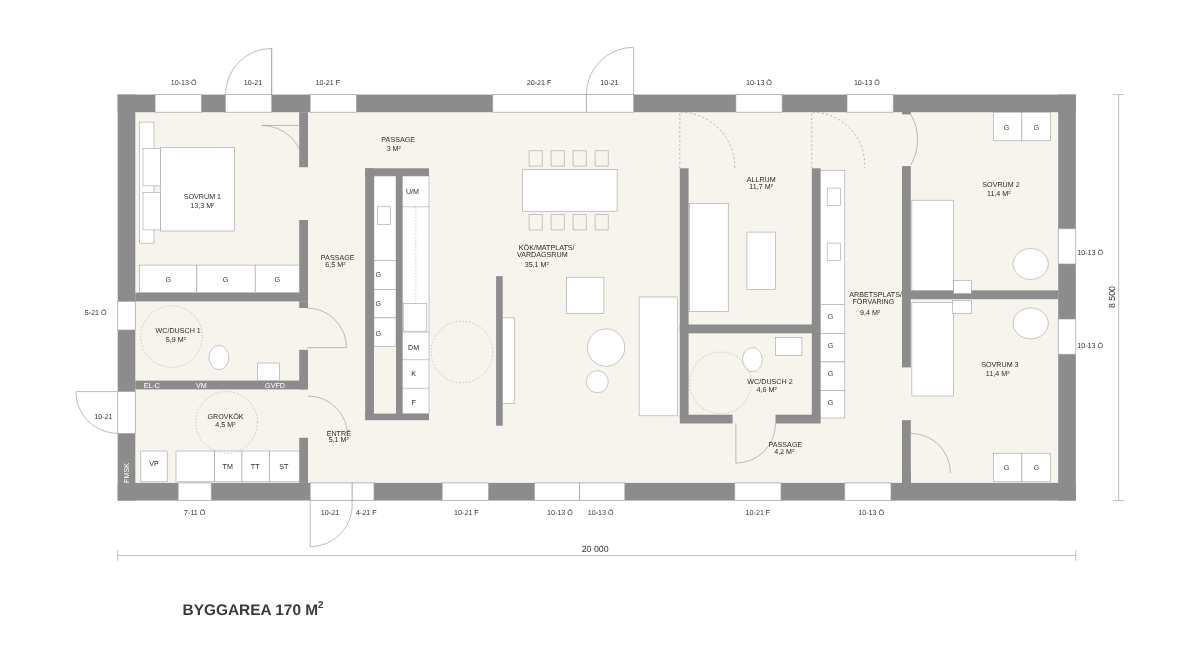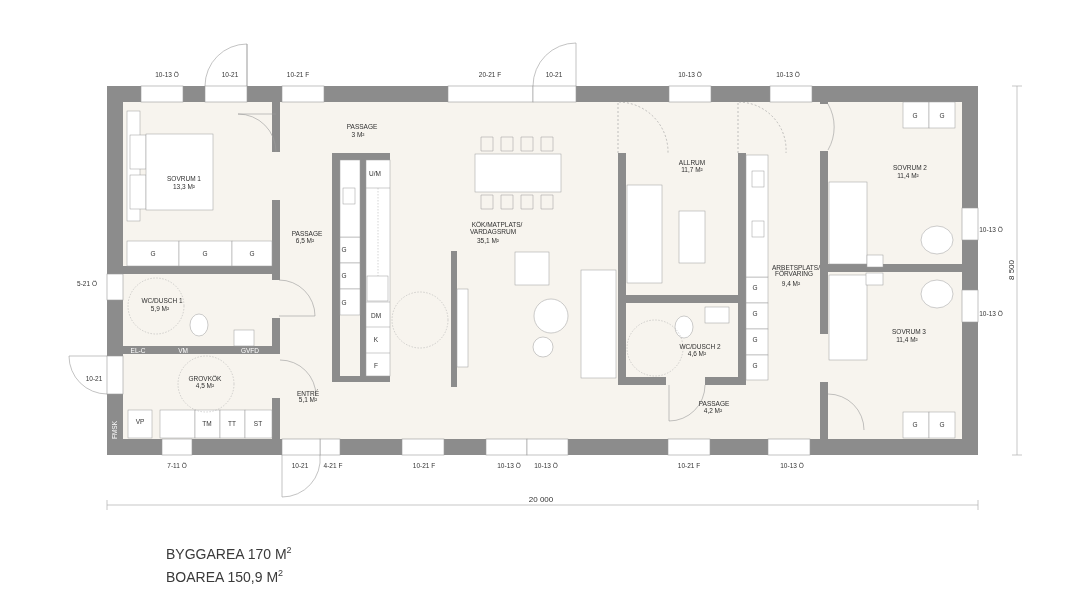--- a/index.html
+++ b/index.html
@@ -3,21 +3,21 @@
   <meta charset="utf-8">
   <style>
     html, body { margin: 0; padding: 0; background: #ffffff; }
     body { width: 1080px; height: 608px; position: relative; overflow: hidden;
            font-family: "Liberation Sans", sans-serif; }
     #plan { position: absolute; left: 0; top: 0; }
     .lbl { font-family: "Liberation Sans", sans-serif; font-size: 6.5px; fill: #333; }
     .room { font-family: "Liberation Sans", sans-serif; font-size: 6.5px; fill: #2e2e2e; }
     .dim { font-family: "Liberation Sans", sans-serif; font-size: 8px; fill: #333; }
     .summary { position: absolute; left: 166px; top: 541px; font-family: "Liberation Sans", sans-serif;
-               font-weight: normal; font-size: 14px; color: #3a3a3a; line-height: 19px; }
+               font-weight: bold; font-size: 14px; color: #3a3a3a; line-height: 19px; }
     .summary sup { font-size: 9px; }
   </style>
 </head>
 <body>
 
 <svg id="plan" width="1080" height="608" viewBox="0 0 1080 608">
 
   <rect x="107" y="86" width="871" height="369" fill="#f7f4ee"></rect>
 
   <g fill="#8c8c8c">
@@ -300,14 +300,13 @@
     <line x1="1017" y1="86" x2="1017" y2="455"></line>
     <line x1="1012" y1="86" x2="1022" y2="86"></line>
     <line x1="1012" y1="455" x2="1022" y2="455"></line>
   </g>
   <text class="dim" x="541" y="502" text-anchor="middle">20 000</text>
   <text class="dim" x="0" y="0" text-anchor="middle" transform="translate(1014 270) rotate(-90)">8 500</text>
 </svg>
 
 <div class="summary">
   <div><span>BYGGAREA 170 M</span><sup>2</sup></div>
-  <div><span>BOAREA 150,9 M</span><sup>2</sup></div>
 </div>
 
 </body></html>

